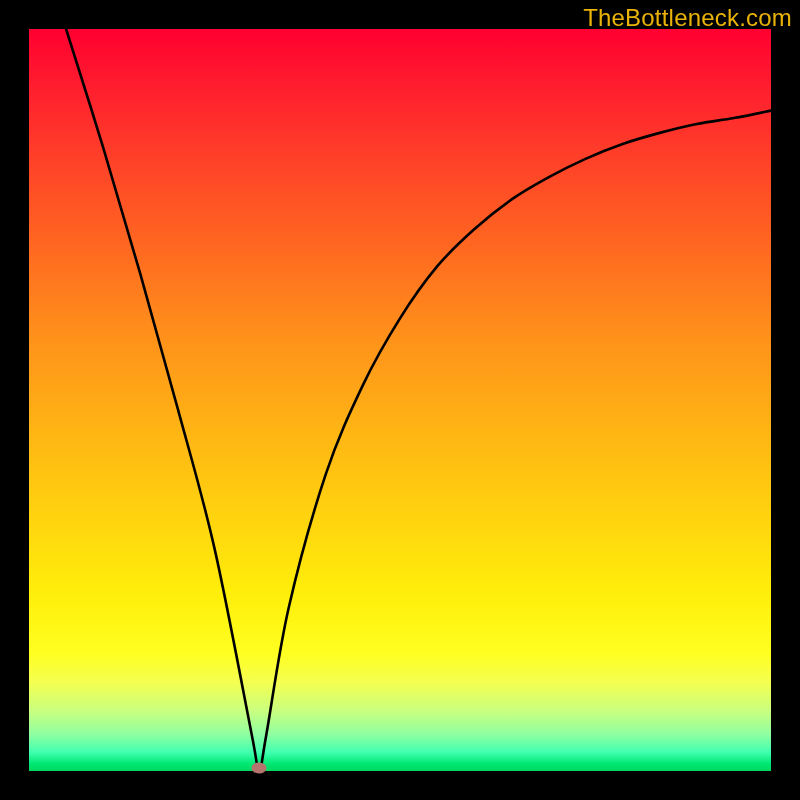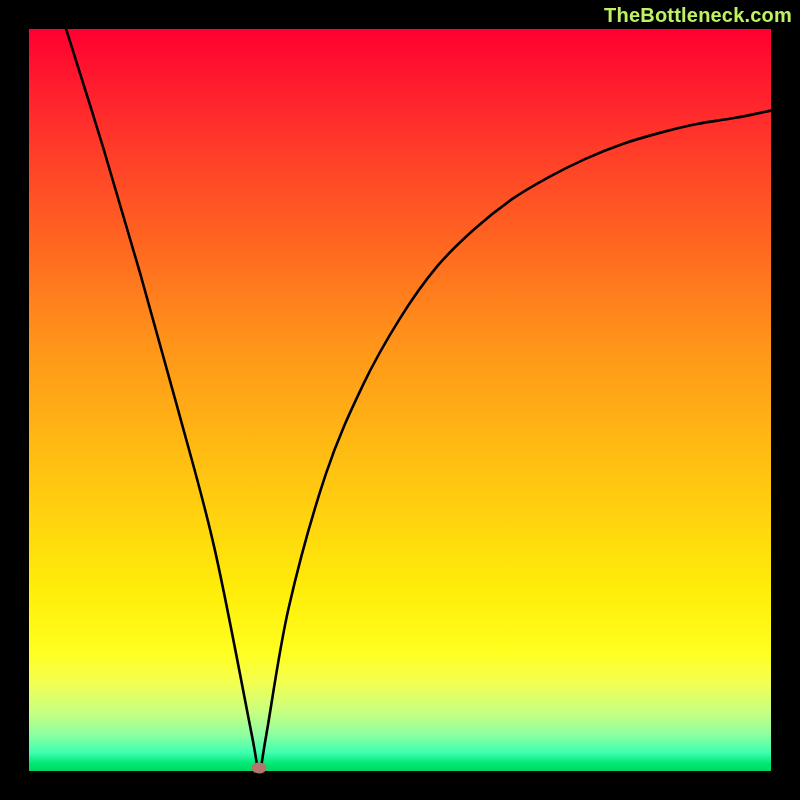--- a/index.html
+++ b/index.html
@@ -37,23 +37,23 @@
       #90ffa0 95%,
       #40ffb0 97.5%,
       #00e874 99%,
       #00d860 100%
     );
   }
   .watermark {
     position: absolute;
     top: 4px;
     right: 8px;
-    color: #bef264;
-    font-size: 20px;
-    font-weight: 700;
+    color: #eab308;
+    font-size: 24px;
+    font-weight: 400;
     letter-spacing: 0.2px;
     user-select: none;
   }
   svg.curve {
     position: absolute;
     left: 0;
     top: 0;
     width: 742px;
     height: 742px;
   }

